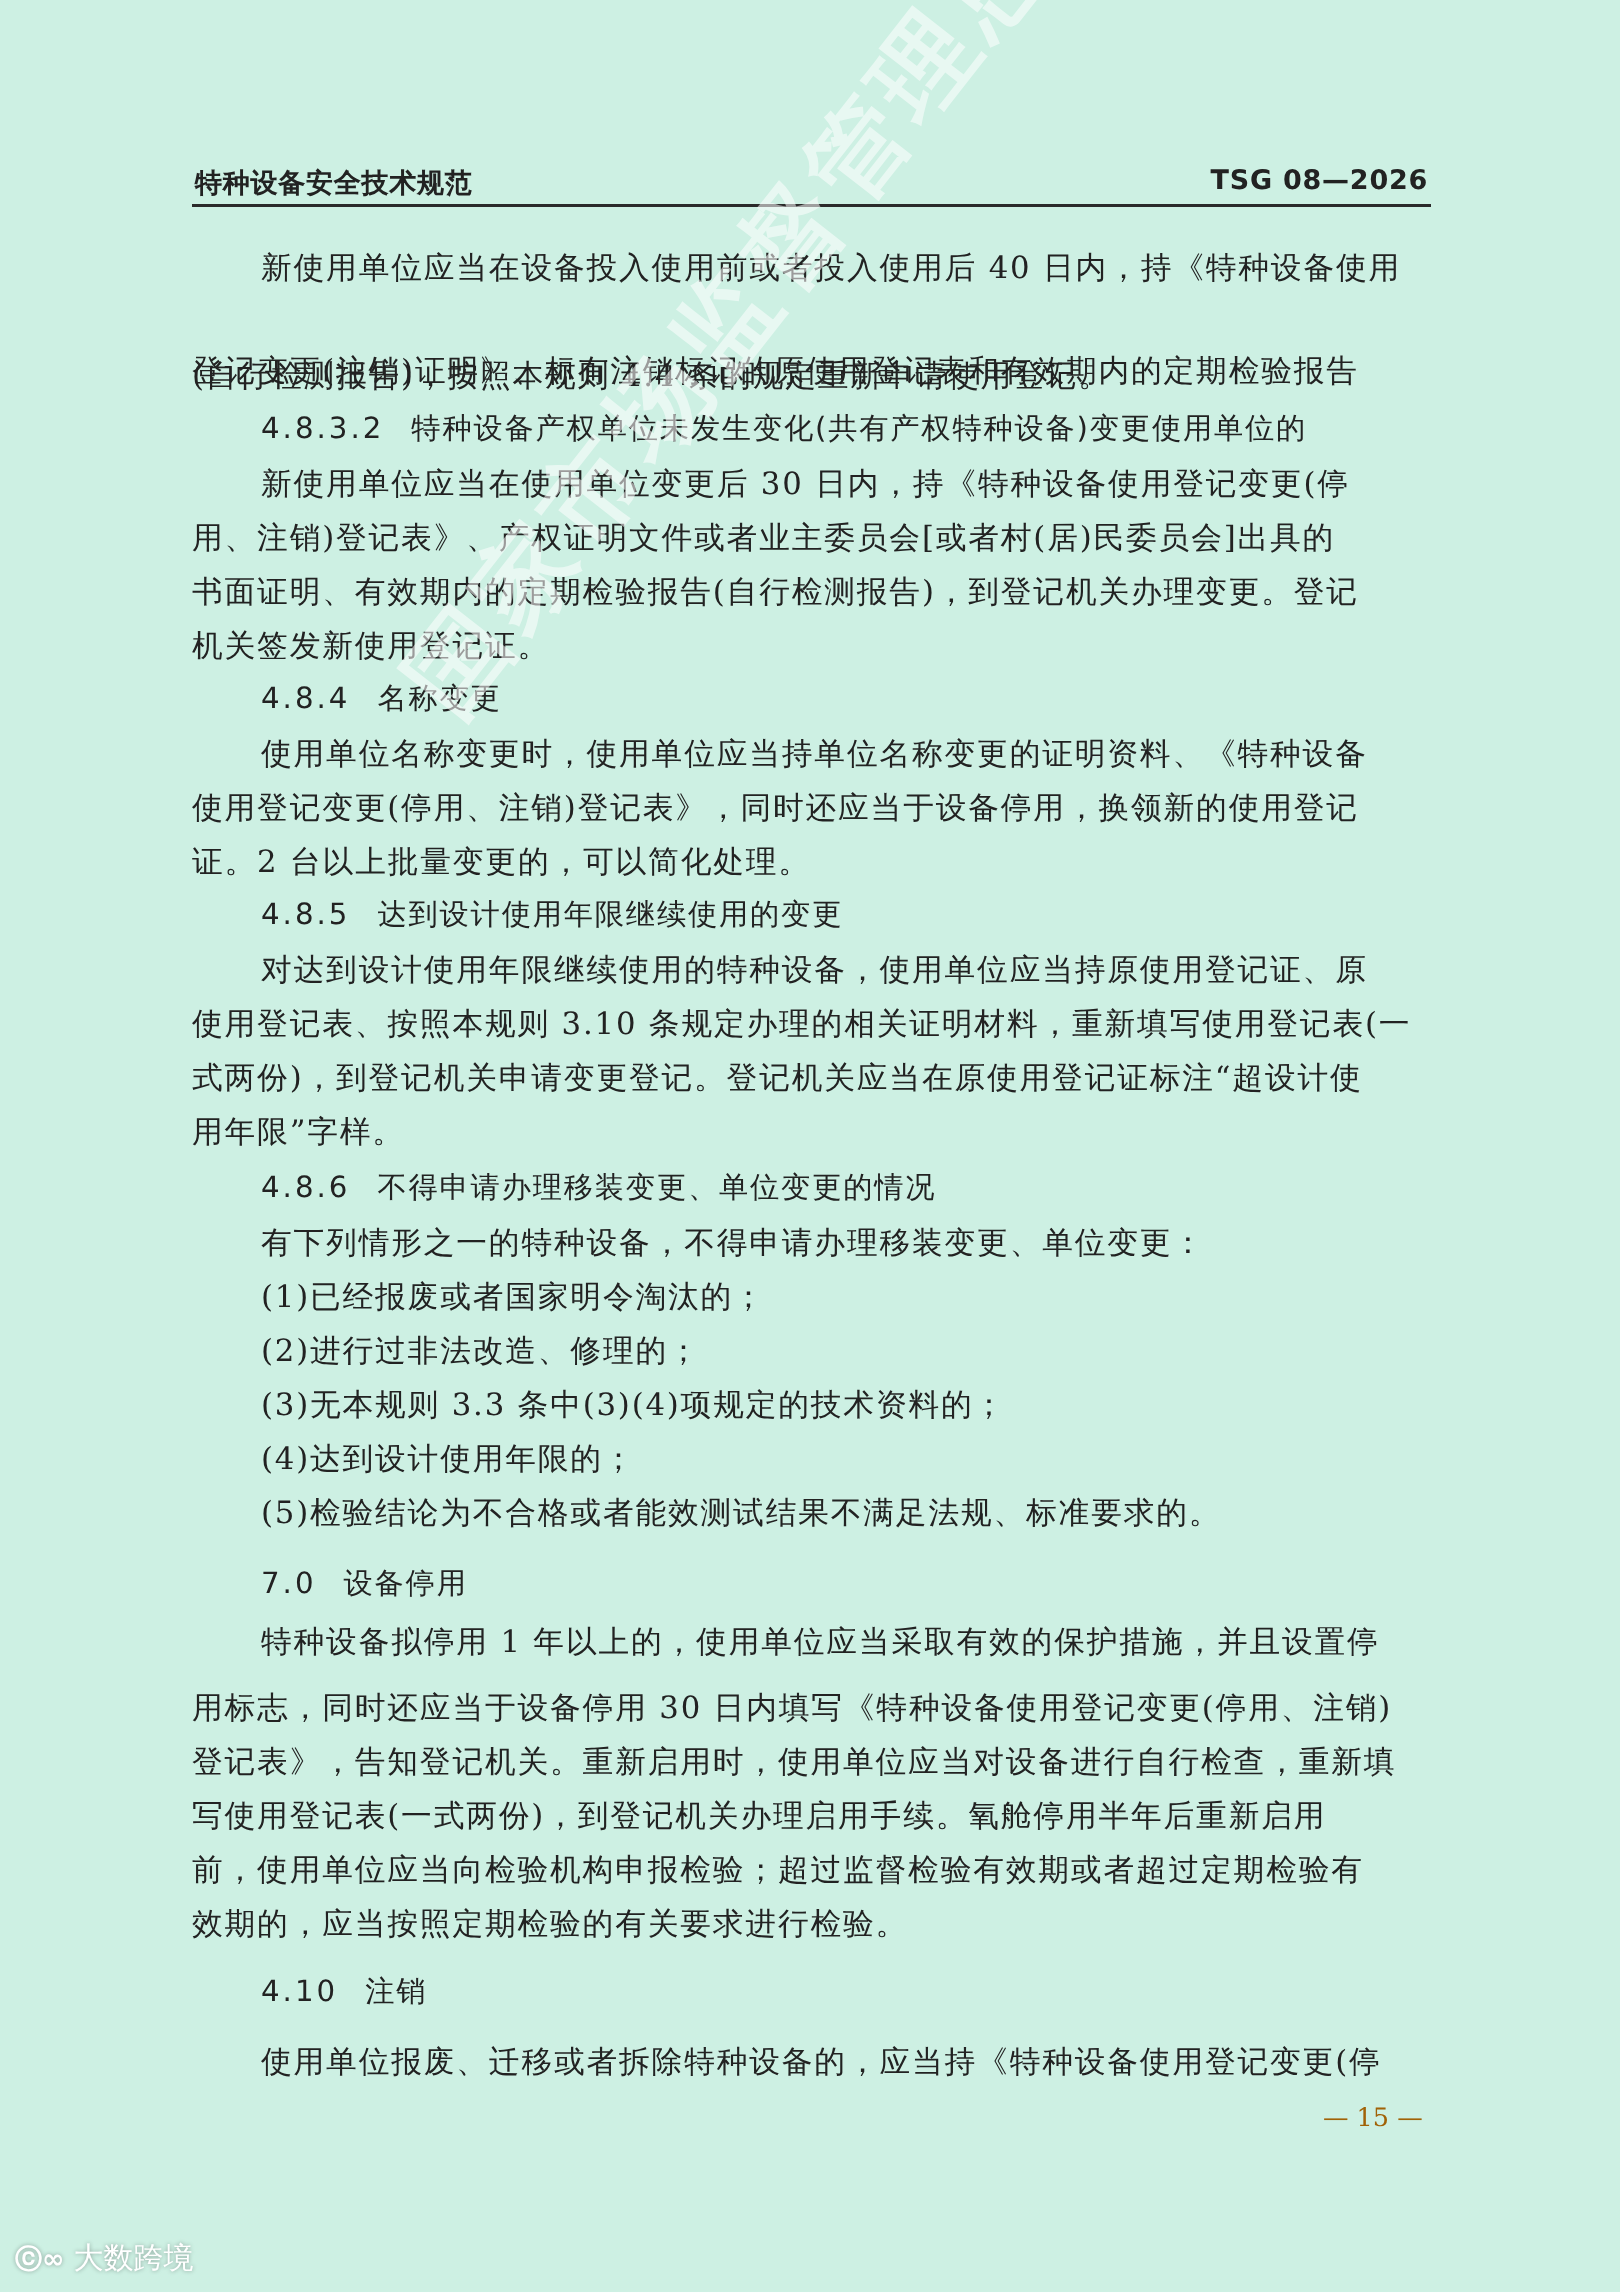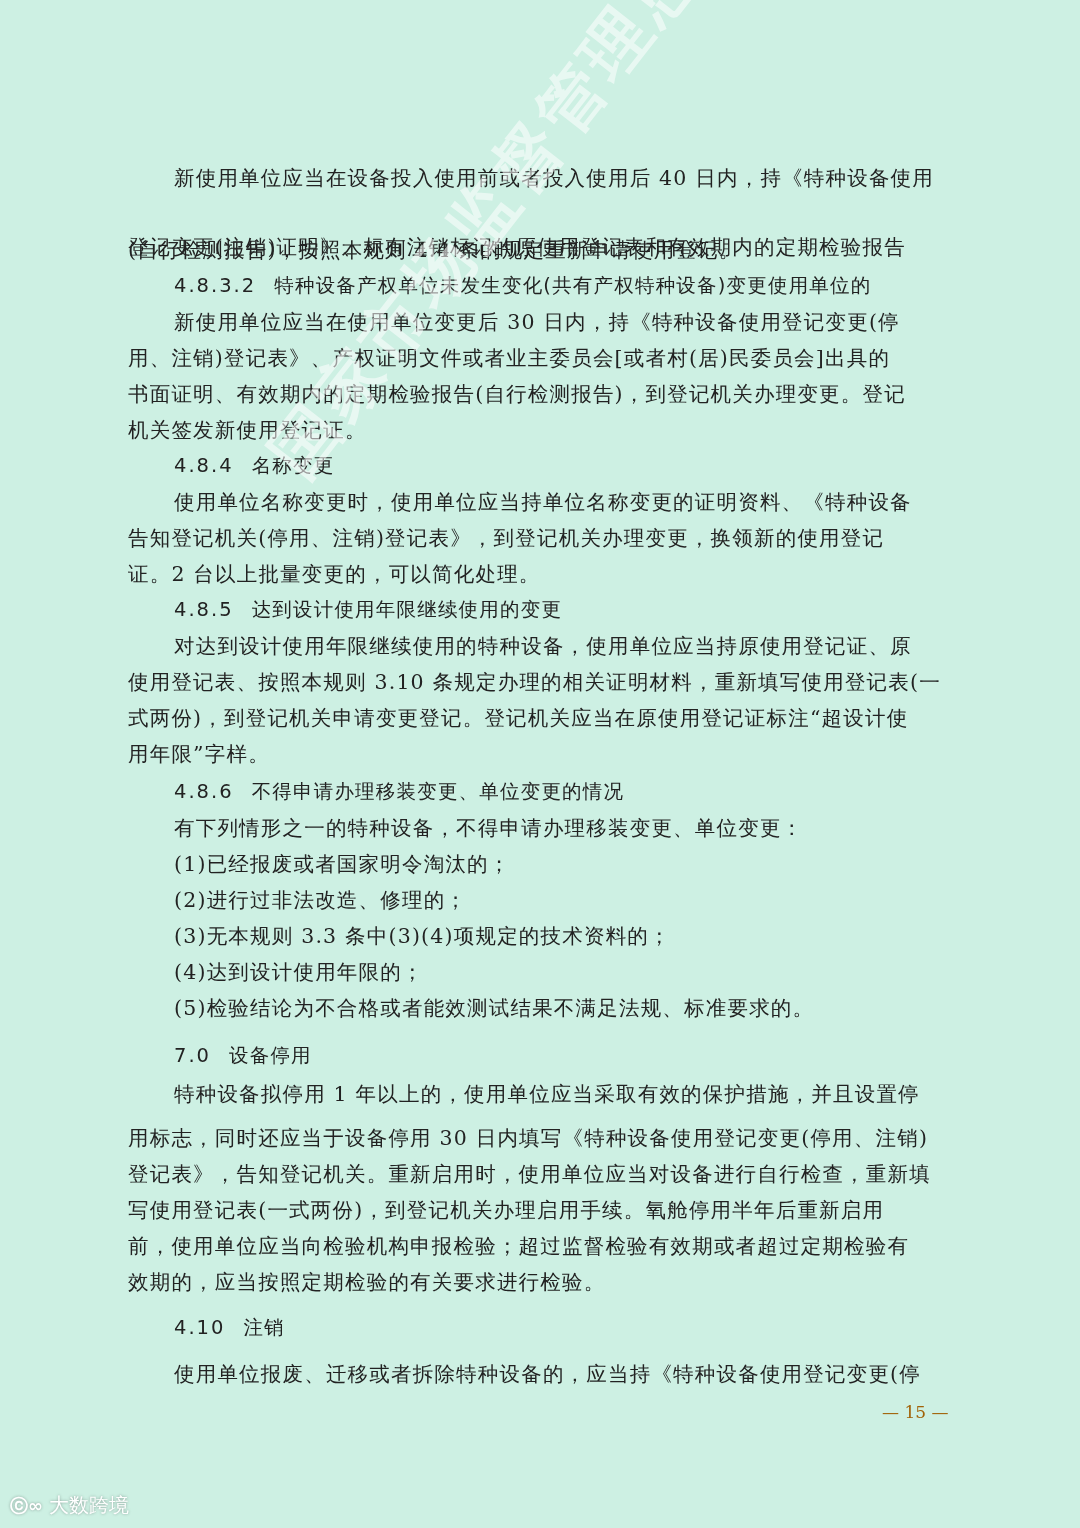--- a/index.html
+++ b/index.html
@@ -40,33 +40,37 @@
     position:absolute; left:10px; top:1492px; display:flex; align-items:center;
     font-family: "DejaVu Sans", sans-serif; font-size:20px; color:#fff;
     text-shadow:0 0 3px rgba(0,0,0,0.35);
   }
   .logo .mark { font-size:18px; margin-right:6px; font-weight:bold; }
 </style>
 </head>
 <body>
 
 <div class="page">
+  <div class="header">
+    <span class="left">特种设备安全技术规范</span>
+    <span class="right">TSG 08—2026</span>
+  </div>
 
   <div class="body" id="body">
       <div class="line indent" style="top: 0px;">新使用单位应当在设备投入使用前或者投入使用后 40 日内，持《特种设备使用</div>
       <div class="line" style="top: 52px; margin-top: 17px;">登记变更(注销)证明》、标有注销标记的原使用登记表和有效期内的定期检验报告</div>
       <div class="line" style="top: 72px;">(自行检测报告)，按照本规则 4.4 条的规定重新申请使用登记。</div>
       <div class="line indent heading" style="top: 108px;"><span class="num">4.8.3.2</span><span>特种设备产权单位未发生变化(共有产权特种设备)变更使用单位的</span></div>
       <div class="line indent" style="top: 144px;">新使用单位应当在使用单位变更后 30 日内，持《特种设备使用登记变更(停</div>
       <div class="line" style="top: 180px;">用、注销)登记表》、产权证明文件或者业主委员会[或者村(居)民委员会]出具的</div>
       <div class="line" style="top: 216px;">书面证明、有效期内的定期检验报告(自行检测报告)，到登记机关办理变更。登记</div>
       <div class="line" style="top: 252px;">机关签发新使用登记证。</div>
       <div class="line indent heading" style="top: 288px;"><span class="num">4.8.4</span><span>名称变更</span></div>
       <div class="line indent" style="top: 324px;">使用单位名称变更时，使用单位应当持单位名称变更的证明资料、《特种设备</div>
-      <div class="line" style="top: 360px;">告知登记机关(停用、注销)登记表》，到登记机关办理变更，换领新的使用登记</div>
+      <div class="line" style="top: 360px;">使用登记变更(停用、注销)登记表》，同时还应当于设备停用，换领新的使用登记</div>
       <div class="line" style="top: 396px;">证。2 台以上批量变更的，可以简化处理。</div>
       <div class="line indent heading" style="top: 432px;"><span class="num">4.8.5</span><span>达到设计使用年限继续使用的变更</span></div>
       <div class="line indent" style="top: 468px;">对达到设计使用年限继续使用的特种设备，使用单位应当持原使用登记证、原</div>
       <div class="line" style="top: 504px;">使用登记表、按照本规则 3.10 条规定办理的相关证明材料，重新填写使用登记表(一</div>
       <div class="line" style="top: 540px;">式两份)，到登记机关申请变更登记。登记机关应当在原使用登记证标注“超设计使</div>
       <div class="line" style="top: 576px;">用年限”字样。</div>
       <div class="line indent heading" style="top: 614px;"><span class="num">4.8.6</span><span>不得申请办理移装变更、单位变更的情况</span></div>
       <div class="line indent" style="top: 650px;">有下列情形之一的特种设备，不得申请办理移装变更、单位变更：</div>
       <div class="line indent" style="top: 686px;">(1)已经报废或者国家明令淘汰的；</div>
       <div class="line indent" style="top: 722px;">(2)进行过非法改造、修理的；</div>

